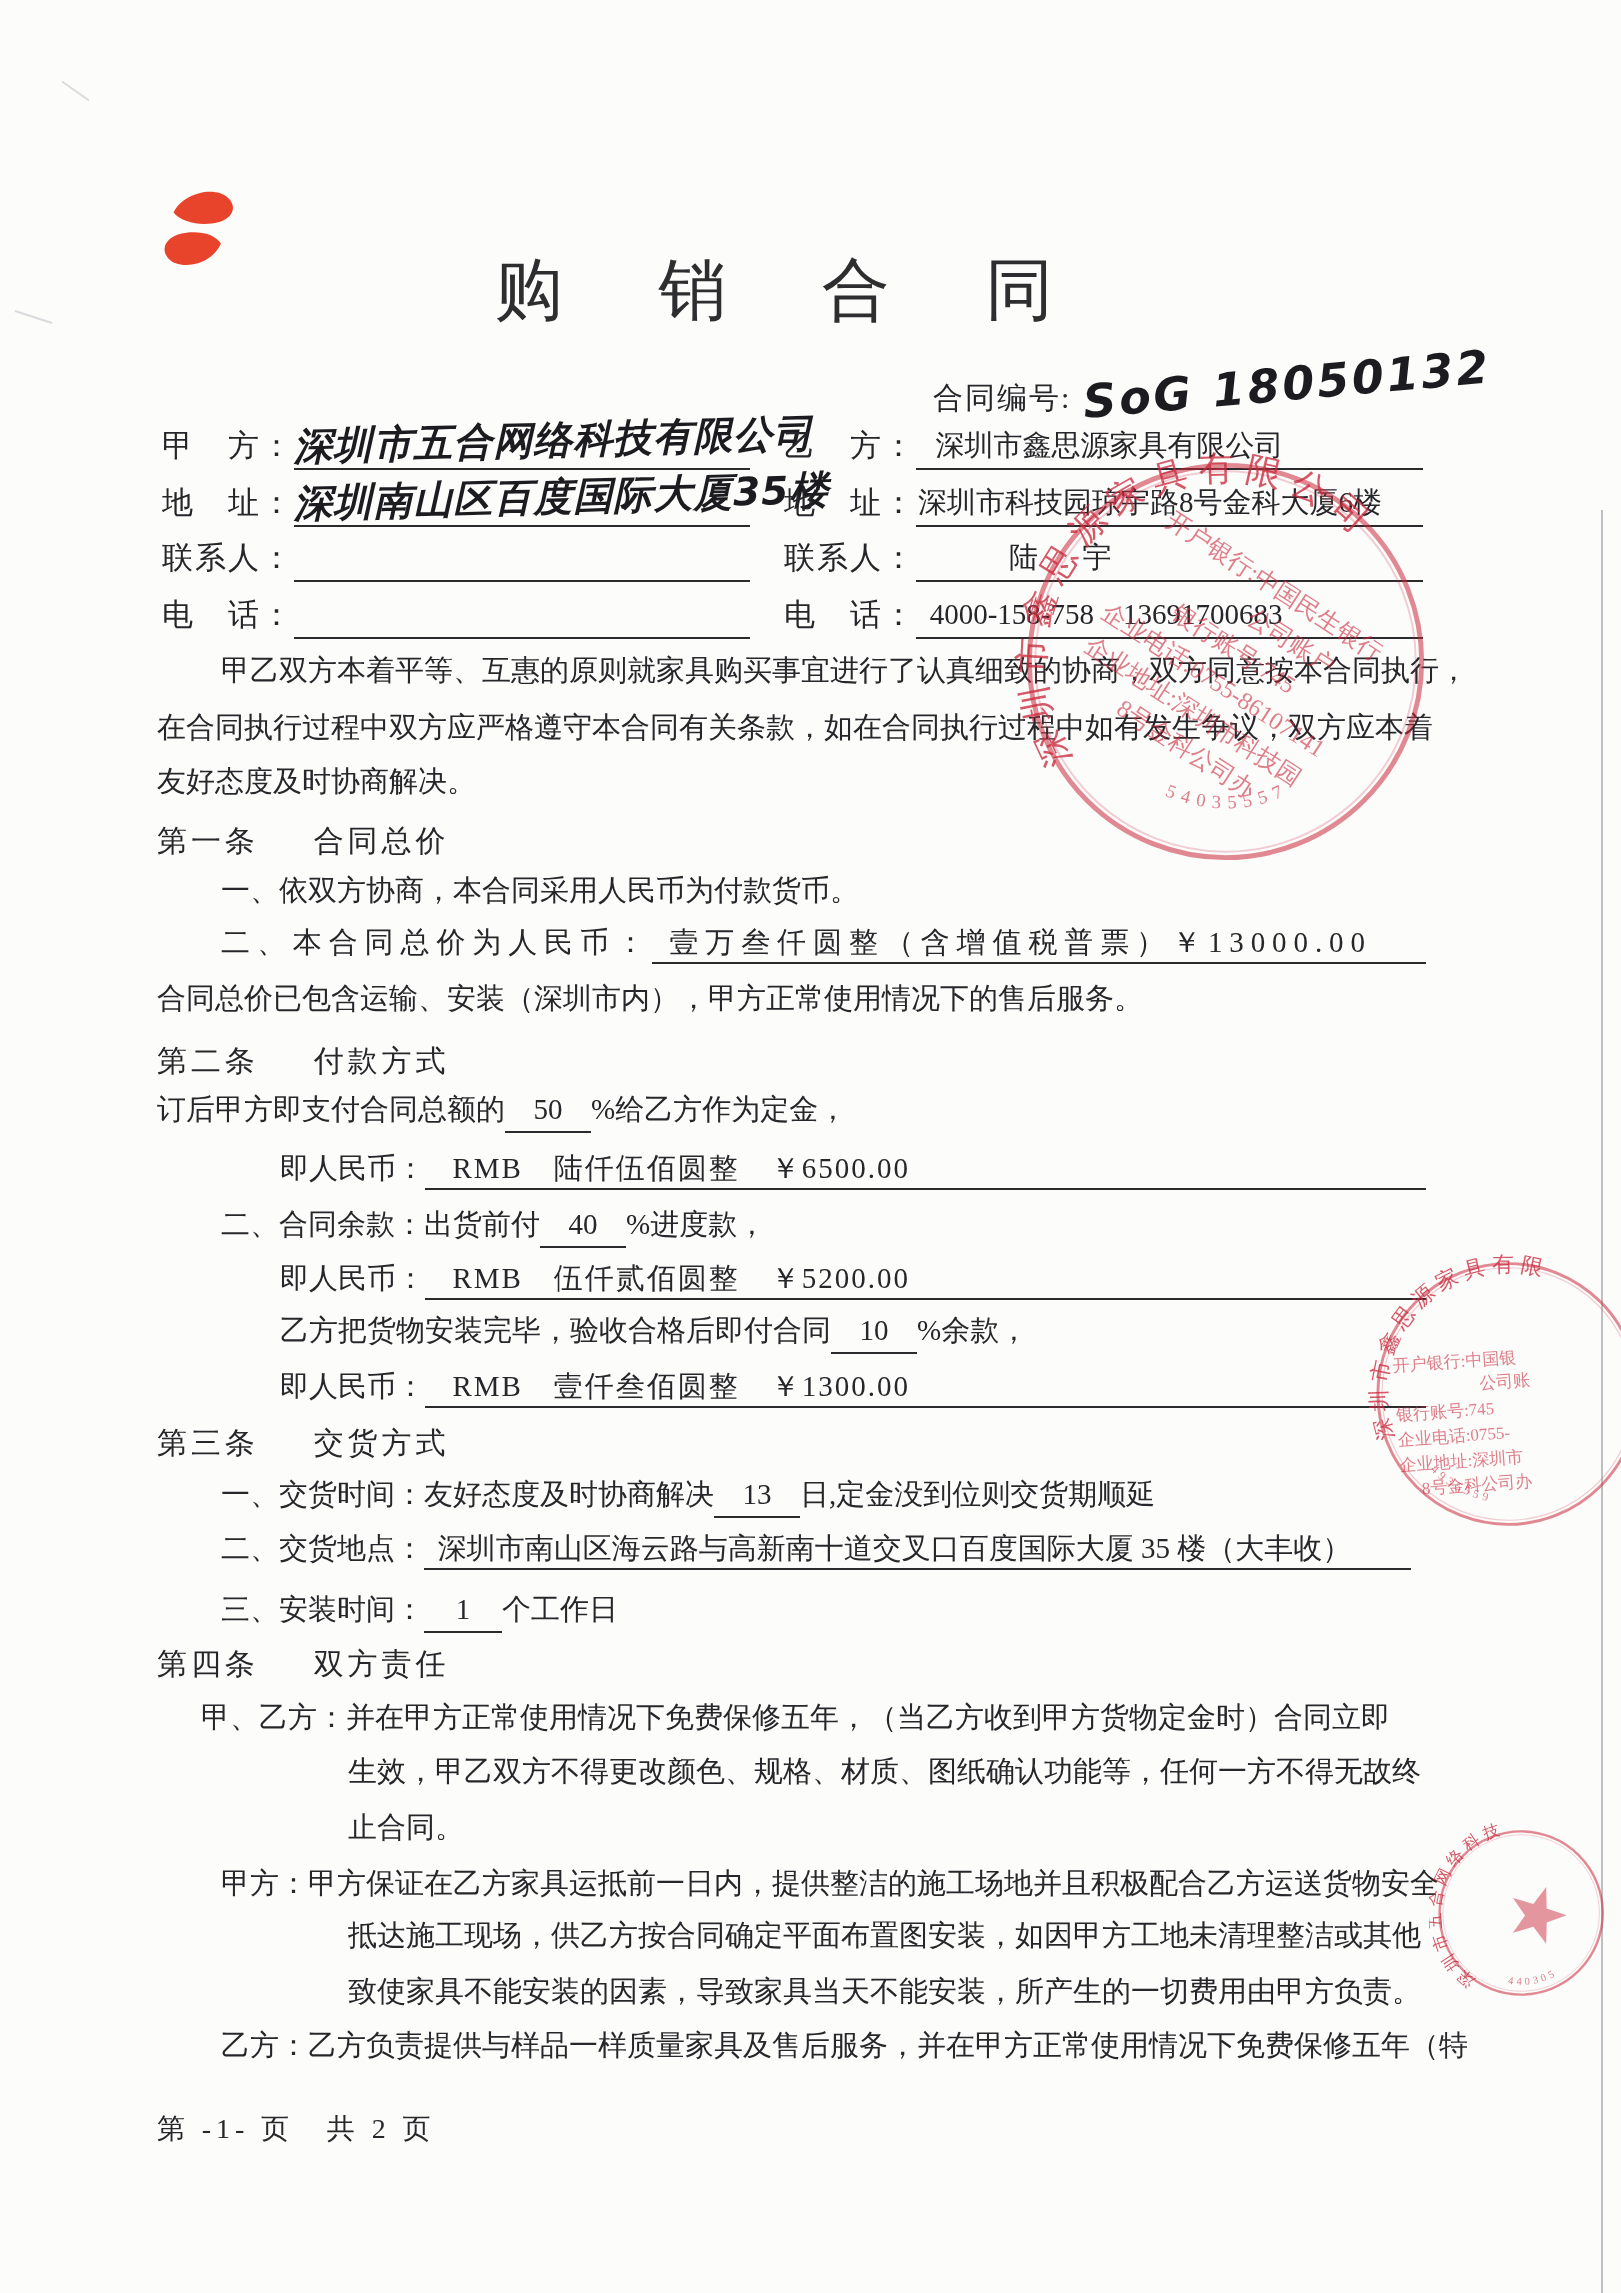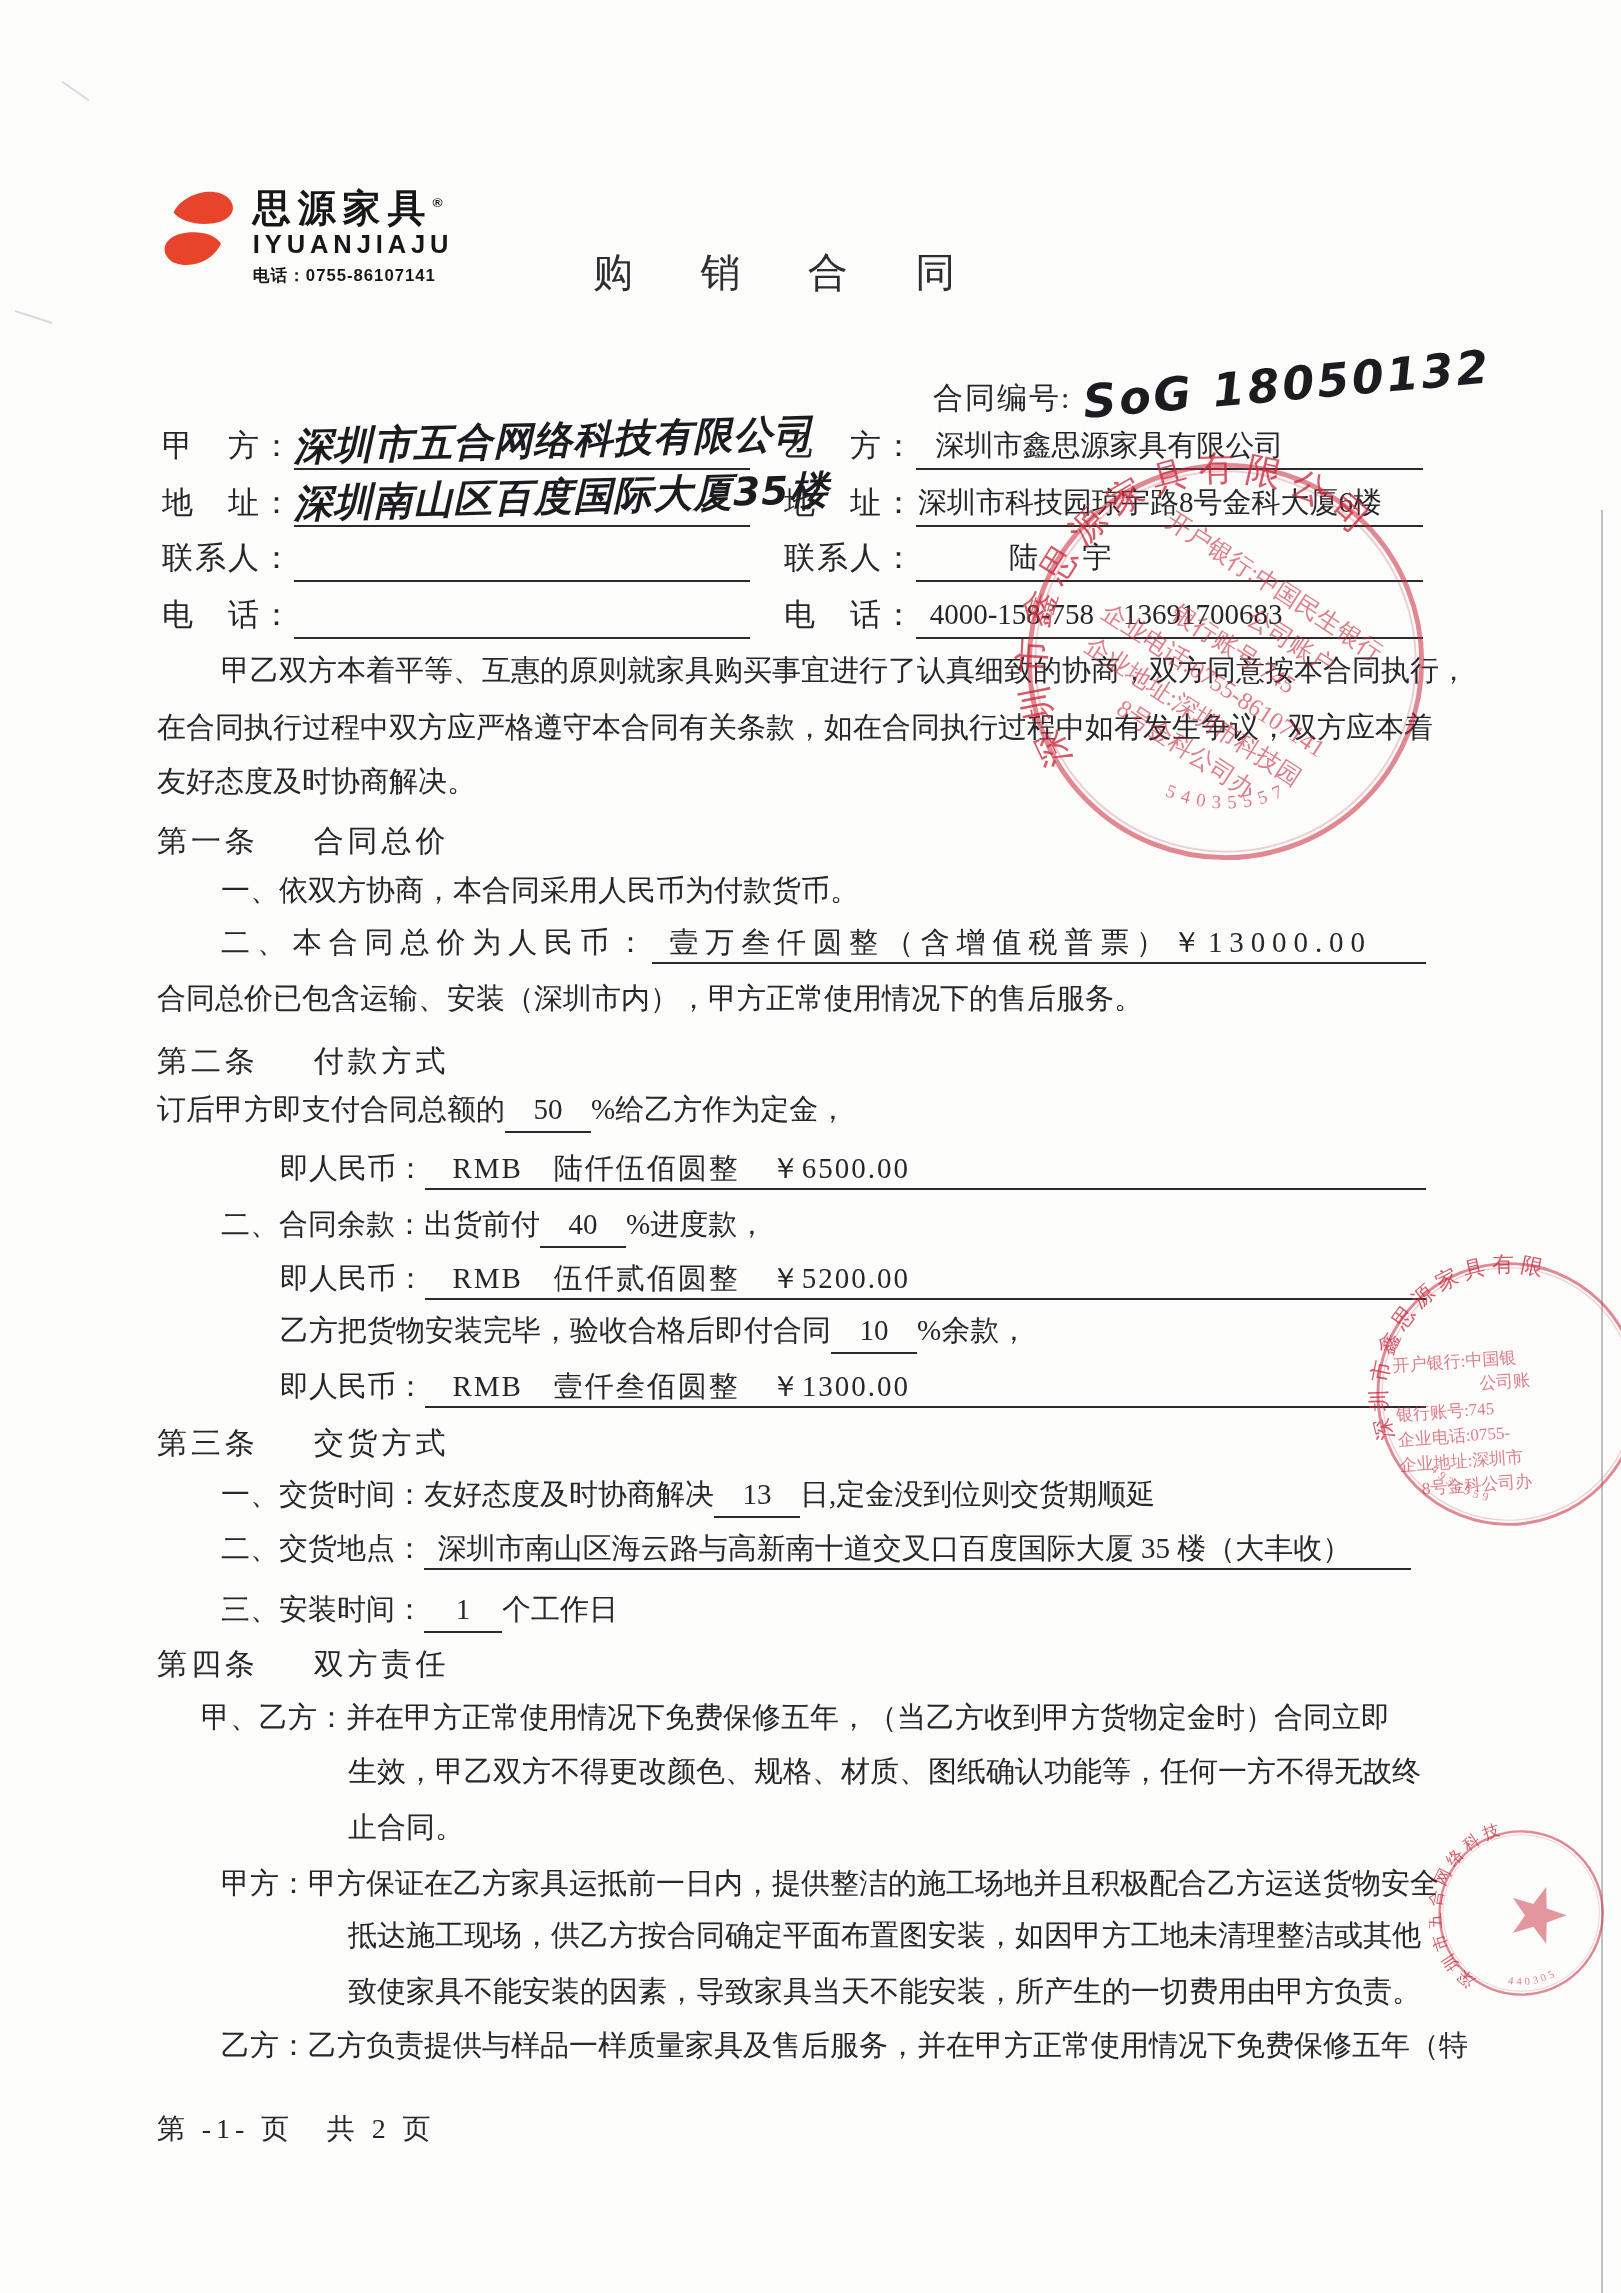--- a/index.html
+++ b/index.html
@@ -6,21 +6,21 @@
   .page{position:relative;width:1621px;height:2294px;margin:0 auto;background:#fcfcfb;
         overflow:hidden;font-family:"Liberation Serif","DejaVu Serif",serif;color:#26262a;}
   
   .logo{position:absolute;left:159px;top:182px;display:flex;align-items:flex-start;}
   .logo-text{margin-left:11.8px;font-family:"Liberation Sans","DejaVu Sans",sans-serif;color:#171717;}
   .brand{font-size:38px;font-weight:bold;letter-spacing:6.9px;line-height:41px;white-space:nowrap;}
   .brand sup{font-size:13.7px;letter-spacing:0;}
   .latin{font-size:25.5px;font-weight:bold;letter-spacing:4.9px;line-height:29px;margin-top:1px;}
   .lphone{font-size:16.7px;font-weight:bold;letter-spacing:1px;margin-top:4.9px;}
   
-  .title{position:absolute;top:245px;left:0;right:59px;text-align:center;font-size:40px;
+  .title{position:absolute;top:245px;left:0;right:59px;text-align:center;font-size:68px;
          letter-spacing:13.7px;color:#2e2e31;white-space:nowrap;}
   .cno{position:absolute;top:365px;left:933px;white-space:nowrap;}
   .cno-label{font-size:30px;letter-spacing:2px;}
   .hand{font-family:"DejaVu Sans","Liberation Sans",sans-serif;font-style:italic;font-weight:600;color:#1c1c20;}
   .cno-value{display:inline-block;font-size:46px;margin-left:7.8px;transform:rotate(-5deg) translateY(-7.8px);letter-spacing:2.9px;}
   
   .flabel{position:absolute;font-size:31px;letter-spacing:2px;white-space:nowrap;font-family:Liberation Serif, serif;}
   .ffield{position:absolute;border-bottom:2px solid #2b2b2e;}
   .fval{position:absolute;left:0;bottom:2px;font-size:29px;white-space:nowrap;}
   .fval.hand{font-size:39px;bottom:-5.9px;transform:rotate(-1.5deg);transform-origin:left bottom;letter-spacing:1px;}
@@ -55,25 +55,20 @@
 
   <div class="pmark" style="left:59px;top:90px;width:33px;transform:rotate(35deg);"></div>
   <div class="pmark" style="left:13.7px;top:316px;width:39px;transform:rotate(18deg);"></div>
   <div class="scanline"></div>
 
   <div class="logo">
     <svg width="82" height="94" viewBox="0 0 90 96">
       <path d="M16 30 C26 8 62 0 76 14 C88 26 78 40 58 42 C42 44 24 40 16 30 Z" fill="#e8432b"></path>
       <path d="M68 64 C58 88 22 94 10 80 C0 68 10 54 30 52 C46 50 62 54 68 64 Z" fill="#e8432b"></path>
     </svg>
-    <div class="logo-text">
-      <div class="brand"><span>思源家具</span><sup>®</sup></div>
-      <div class="latin">IYUANJIAJU</div>
-      <div class="lphone">电话：0755-86107141</div>
-    </div>
   </div>
 
   <div class="title">购　销　合　同</div>
 
   <div class="cno">
     <span class="cno-label">合同编号:</span>
     <span class="cno-value hand">SoG 18050132</span>
   </div>
 
   <div class="flabel" style="left:162px;top:425px;">甲　方：</div>

